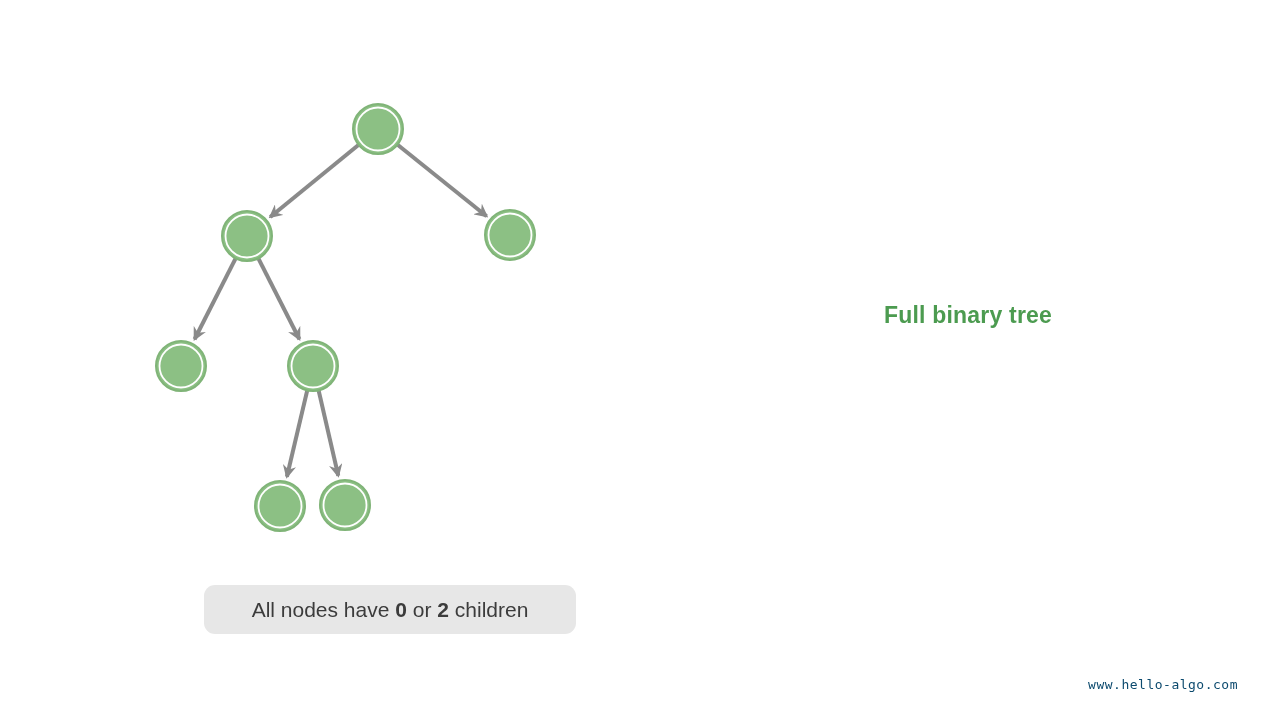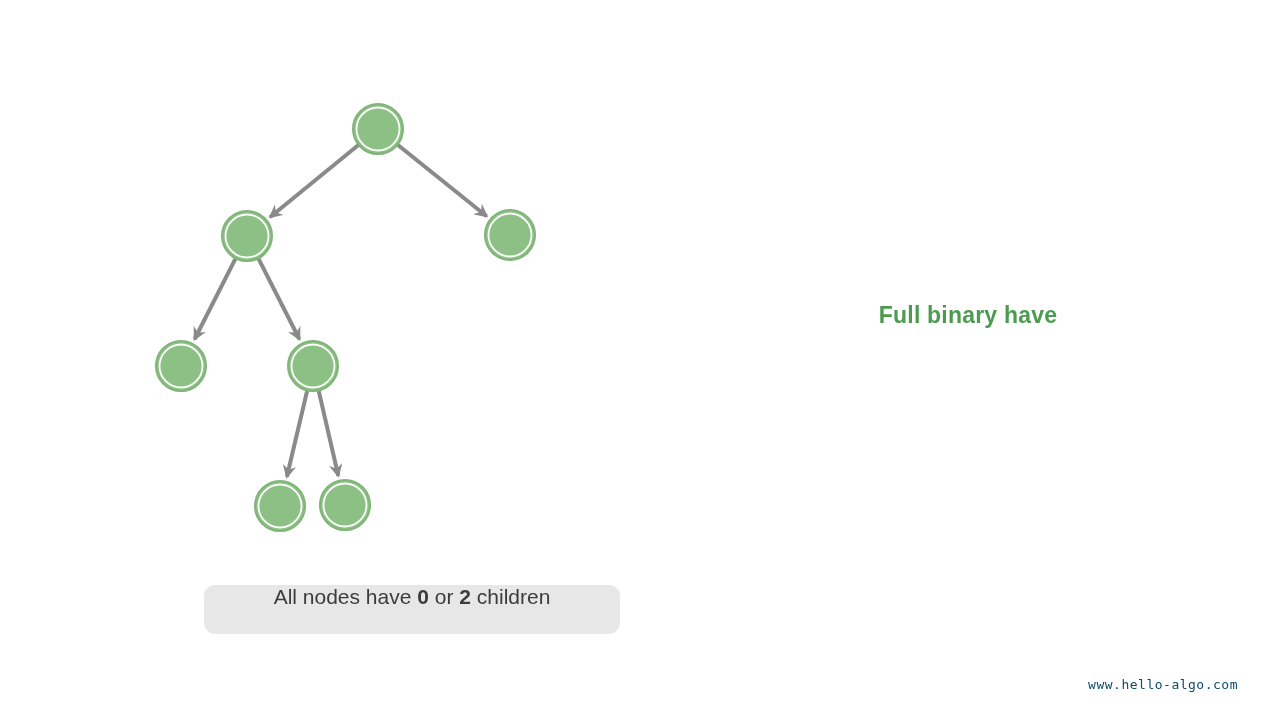--- a/index.html
+++ b/index.html
@@ -27,24 +27,25 @@
     transform: translateX(-50%);
     font-size: 23px;
     font-weight: bold;
     white-space: nowrap;
     letter-spacing: 0.2px;
   }
   .caption {
     position: absolute;
     left: 204px;
     top: 585px;
-    width: 416px;
+    width: 372px;
     height: 49px;
     border-radius: 11px;
     display: flex;
+    align-items: center;
     justify-content: center;
     font-size: 21px;
     white-space: pre;
   }
   .caption b {
     font-weight: bold;
   }
   .watermark {
     position: absolute;
     right: 42px;
@@ -84,19 +85,19 @@
         <circle cx="181" cy="366" r="21.5" fill="none" stroke="#ffffff" stroke-width="1.8"></circle>
         <circle cx="313" cy="366" r="25" fill="#8cc084" stroke="#80b478" stroke-width="2"></circle>
         <circle cx="313" cy="366" r="21.5" fill="none" stroke="#ffffff" stroke-width="1.8"></circle>
         <circle cx="280" cy="506" r="25" fill="#8cc084" stroke="#80b478" stroke-width="2"></circle>
         <circle cx="280" cy="506" r="21.5" fill="none" stroke="#ffffff" stroke-width="1.8"></circle>
         <circle cx="345" cy="505" r="25" fill="#8cc084" stroke="#80b478" stroke-width="2"></circle>
         <circle cx="345" cy="505" r="21.5" fill="none" stroke="#ffffff" stroke-width="1.8"></circle>
       </g>
   </svg>
 
-  <div class="title" style="color: rgb(76, 155, 80);">Full binary have</div>
+  <div class="title" style="color: rgb(76, 155, 80);">Full binary tree</div>
 
   <div class="caption" style="background: rgb(231, 231, 231); color: rgb(60, 60, 60);"><span>All nodes have </span><b>0</b><span> or </span><b>2</b><span> children</span></div>
 
   <div class="watermark" style="color: #0c4a6e;">www.hello-algo.com</div>
 
 </div>
 
 </body></html>

